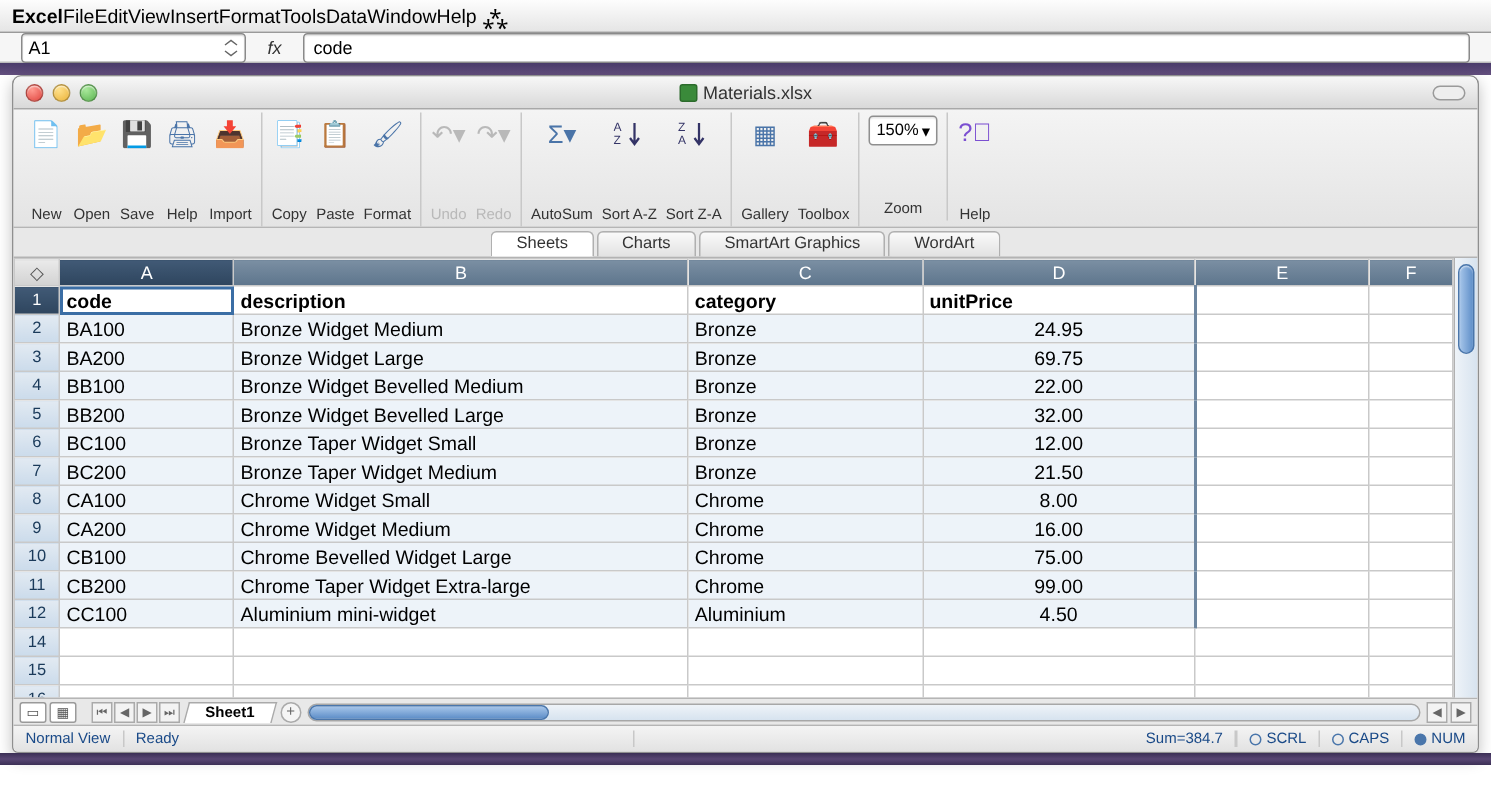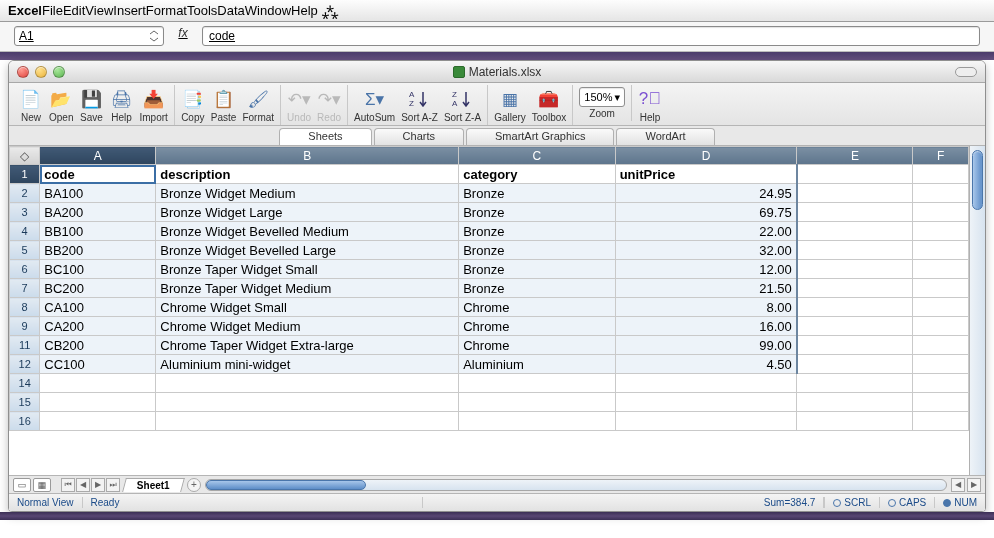--- a/index.html
+++ b/index.html
@@ -3,21 +3,21 @@
 <meta charset="utf-8">
 <style>
   * { box-sizing: border-box; margin: 0; padding: 0; font-family: "Lucida Grande", "Helvetica Neue", Arial, sans-serif; }
   body { width: 994px; height: 538px; overflow: hidden; background: linear-gradient(180deg,#555 0%,#fff 2px,#fff 100%); }
   
   .mac-menubar { height: 22px; background: linear-gradient(#fdfdfd,#e5e5e5); border-bottom:1px solid #9a9a9a; display:flex; align-items:center; padding:0 8px; font-size:13px; color:#000; }
   .mac-menubar .apple { font-size:15px; }
   .mac-menubar .app { font-weight:bold; }
   .mac-menubar .spot { margin-left:4px; font-size:15px;}
   
-  .formula-row { height:30px; background:#f6f6f6; border-bottom:1px solid #bcbcbc; display:flex; padding:4px 14px; gap:8px;text-decoration:underline; }
+  .formula-row { height:20px; background:#f6f6f6; border-bottom:1px solid #bcbcbc; display:flex; align-items:center; padding:4px 14px; gap:8px; }
   .namebox { width:150px; height:20px; border:1px solid #8a8a8a; border-radius:3px; background:#fff; display:flex; align-items:center; justify-content:space-between; padding:0 4px; font-size:12px; box-shadow: inset 0 1px 1px rgba(0,0,0,.15);}
   .namebox .dd { width:10px; height:12px; display:flex; flex-direction:column; justify-content:center; gap:0; color:#555;}
   .fx { font-style:italic; font-size:12px; color:#333; width:22px; text-align:center;}
   .formulabox { flex:1; height:20px; border:1px solid #8a8a8a; border-radius:3px; background:#fff; font-size:12px; padding:2px 6px; box-shadow: inset 0 1px 1px rgba(0,0,0,.12);}
   
   .gap { height:8px; background: linear-gradient(#4a3b6a,#64507f); }
   
   .win { margin:0 8px; border:1px solid #8f8f8f; border-radius:6px 6px 4px 4px; background:#fff; box-shadow:0 4px 10px rgba(0,0,0,.25); height:452px; display:flex; flex-direction:column; overflow:hidden;}
   .titlebar { height:22px; background:linear-gradient(#f7f7f7,#d9d9d9); border-bottom:1px solid #a8a8a8; display:flex; align-items:center; position:relative; }
   .traffic { display:flex; gap:6px; padding-left:8px;}
@@ -28,44 +28,44 @@
   .title-center{position:absolute; left:0; right:0; text-align:center; font-size:12px; color:#333; display:flex; justify-content:center; align-items:center; gap:4px;}
   .xls-ico{width:12px;height:12px;background:#3a8a3a;border:1px solid #2c6b2c;border-radius:2px;display:inline-block;}
   .pill{position:absolute;right:8px;width:22px;height:10px;border:1px solid #9a9a9a;border-radius:5px;background:#eee;}
   
   .toolbar{background:linear-gradient(#f4f4f4,#e4e4e4);border-bottom:1px solid #b5b5b5;padding:2px 4px 0;}
   .tb-row{display:flex;align-items:flex-start;}
   .tgrp{display:flex;flex-direction:column;align-items:center;border-right:1px solid #c8c8c8;padding:2px 6px;}
   .tgrp:last-child{border-right:none;}
   .tb-icons{display:flex;gap:6px;align-items:center;}
   .tb-item{display:flex;flex-direction:column;align-items:center;gap:1px;}
-  .tb-item .lbl{font-size:10px;color:#333;}
+  .tb-item .lbl{font-size:10px;color:#333;margin-top:36px;}
   .ic{width:24px;height:24px;display:flex;align-items:center;justify-content:center;font-size:17px;color:#4a74a8;}
   .ic.big{width:30px;}
   .zoom{height:20px;border:1px solid #8f8f8f;border-radius:3px;background:#fff;font-size:11px;padding:1px 4px;display:flex;align-items:center;gap:2px;box-shadow:inset 0 1px 1px rgba(0,0,0,.1);}
   
   .subtabs{height:20px;display:flex;justify-content:center;gap:2px;background:#e8e8e8;border-bottom:1px solid #b3b3b3;padding-top:2px;}
-  .subtab{font-size:11px;padding:1px 28px;border:1px solid #b0b0b0;border-bottom:none;border-radius:4px 4px 0 0;background:linear-gradient(#fafafa,#e2e2e2);color:#333;}
+  .subtab{font-size:11px;padding:1px 16px;border:1px solid #b0b0b0;border-bottom:none;border-radius:4px 4px 0 0;background:linear-gradient(#fafafa,#e2e2e2);color:#333;}
   .subtab.active{background:#fff;}
   
   .sheet-area{flex:1;display:flex;flex-direction:column;background:#fff;min-height:0;}
   .grid-wrap{flex:1;display:flex;min-height:0;}
   .grid{flex:1;overflow:hidden;}
   table{border-collapse:collapse;table-layout:fixed;width:100%;}
   th,td{border:1px solid #c9c9c9;height:19px;font-size:13px;padding:0 4px;white-space:nowrap;overflow:hidden;}
   thead th{background:linear-gradient(#7b8fa3,#5d758c);color:#fff;font-weight:normal;font-size:12px;text-align:center;height:18px;}
   thead th.sel{background:linear-gradient(#415a76,#2e455e);}
   .corner{width:30px;background:linear-gradient(#eaeaea,#d2d2d2)!important;color:#555!important;}
   .rowhdr{width:30px;background:linear-gradient(#e2eaf2,#cbdbeb);text-align:center;font-size:11px;color:#1a3a5a;font-weight:normal;}
   .rowhdr.sel{background:linear-gradient(#415a76,#2e455e);color:#fff;}
   td.cell{background:#fff;}
   td.band{background:#edf3f9;}
   td.hdr{font-weight:bold;background:#fff;}
   td.sel{outline:2px solid #3b6ea5;outline-offset:-2px;background:#fff;}
-  td.num{text-align:right;}
+  td.num{text-align:center;}
   .pbrk td:nth-child(5){border-left:1px dashed #000;}
   td.lastcol{border-right:2px solid #6d86a0;}
   .vscroll{width:16px;background:linear-gradient(90deg,#eef3f8,#d7e3ef);border-left:1px solid #b0b0b0;position:relative;}
   .vthumb{position:absolute;top:4px;left:2px;right:2px;height:60px;border-radius:7px;background:linear-gradient(90deg,#a7c6ea,#5e8ec8);border:1px solid #4a76ab;box-shadow:inset 0 1px 1px rgba(255,255,255,.5);}
   
   .tabrow{height:18px;border-top:1px solid #b5b5b5;background:#e8e8e8;display:flex;align-items:center;font-size:10px;}
   .viewbtns{display:flex;gap:2px;padding:0 4px;}
   .vb{width:18px;height:14px;border:1px solid #9a9a9a;border-radius:2px;background:#fff;display:flex;align-items:center;justify-content:center;font-size:9px;color:#555;}
   .navset{display:flex;gap:1px;margin-left:6px;}
   .nav{width:14px;height:14px;border:1px solid #aaa;background:#f3f3f3;display:flex;align-items:center;justify-content:center;font-size:8px;color:#666;}
@@ -353,20 +353,29 @@
               <tr class="pbrk">
                 <th class="rowhdr">9</th>
                 <td class="band">CA200</td>
                 <td class="band">Chrome Widget Medium</td>
                 <td class="band">Chrome</td>
                 <td class="band num lastcol">16.00</td>
                 <td class="cell"></td>
                 <td class="cell"></td>
               </tr>
               <tr class="pbrk">
+                <th class="rowhdr">10</th>
+                <td class="band">CB100</td>
+                <td class="band">Chrome Bevelled Widget Large</td>
+                <td class="band">Chrome</td>
+                <td class="band num lastcol">75.00</td>
+                <td class="cell"></td>
+                <td class="cell"></td>
+              </tr>
+              <tr class="pbrk">
                 <th class="rowhdr">11</th>
                 <td class="band">CB200</td>
                 <td class="band">Chrome Taper Widget Extra-large</td>
                 <td class="band">Chrome</td>
                 <td class="band num lastcol">99.00</td>
                 <td class="cell"></td>
                 <td class="cell"></td>
               </tr>
               <tr class="pbrk">
                 <th class="rowhdr">12</th>

